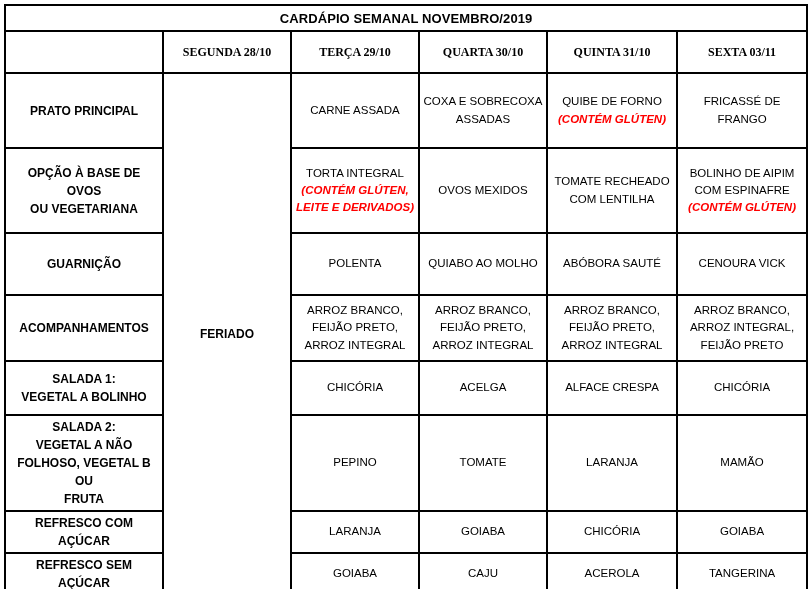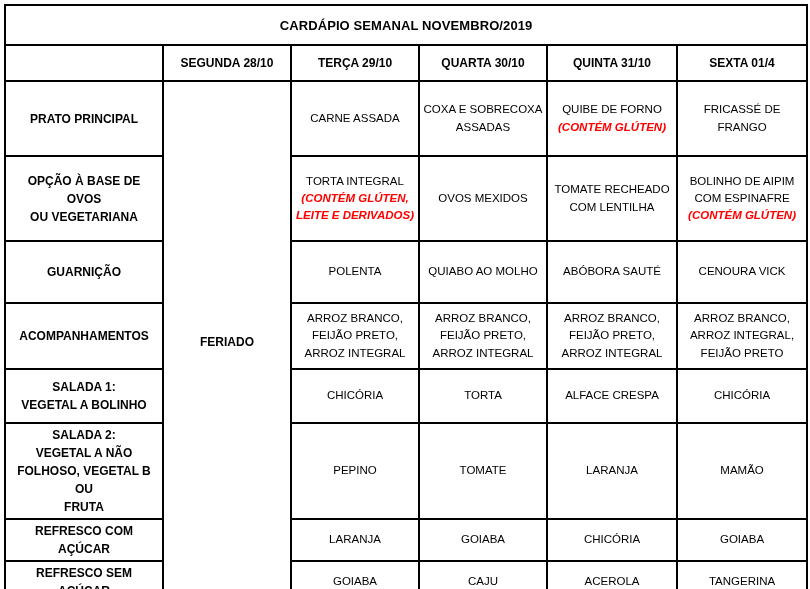--- a/index.html
+++ b/index.html
@@ -51,22 +51,22 @@
     font-size: 11.5px;
     line-height: 1.5;
   }
   .cell-note {
     color: #FF0000;
     font-weight: bold;
     font-style: italic;
   }
   .cell-note:empty { display: none; }
   
-  tr.r-title  { height: 40px; margin-left: 20px; }
-  tr.r-header { height: 36px; }
+  tr.r-title  { height: 26px; margin-left: 20px; }
+  tr.r-header { height: 42px; font-family: Liberation Serif, serif; }
   tr.r1 { height: 75px; }
   tr.r2 { height: 85px; padding-left: 32px; }
   tr.r3 { height: 62px; padding-left: 32px; }
   tr.r4 { height: 66px; }
   tr.r5 { height: 54px; }
   tr.r6 { height: 83px; }
   tr.r7 { height: 40px; }
   tr.r8 { height: 40px; }
 </style>
 </head>
@@ -87,21 +87,21 @@
         <tr class="r-title">
       <td class="title-cell" colspan="6">CARDÁPIO SEMANAL NOVEMBRO/2019</td>
     </tr>
 
     <tr class="r-header">
       <th class="day-cell"></th>
       <th class="day-cell">SEGUNDA 28/10</th>
       <th class="day-cell">TERÇA 29/10</th>
       <th class="day-cell">QUARTA 30/10</th>
       <th class="day-cell">QUINTA 31/10</th>
-      <th class="day-cell">SEXTA 01/4</th>
+      <th class="day-cell">SEXTA 03/11</th>
     </tr>
 
     <tr class="r1">
       <td class="label-cell">PRATO PRINCIPAL</td>
       <td class="holiday-cell" rowspan="8">FERIADO</td>
       <td class="menu-cell"><span class="cell-text">CARNE ASSADA</span></td>
       <td class="menu-cell"><span class="cell-text">COXA E SOBRECOXA
 ASSADAS</span></td>
       <td class="menu-cell"><span class="cell-text">QUIBE DE FORNO</span>
 <span class="cell-note">(CONTÉM GLÚTEN)</span></td>
@@ -144,21 +144,21 @@
 ARROZ INTEGRAL</span></td>
       <td class="menu-cell"><span class="cell-text">ARROZ BRANCO,
 ARROZ INTEGRAL,
 FEIJÃO PRETO</span></td>
     </tr>
 
     <tr class="r5">
       <td class="label-cell">SALADA 1:
 VEGETAL A BOLINHO</td>
       <td class="menu-cell"><span class="cell-text">CHICÓRIA</span></td>
-      <td class="menu-cell"><span class="cell-text">TORTA</span></td>
+      <td class="menu-cell"><span class="cell-text">ACELGA</span></td>
       <td class="menu-cell"><span class="cell-text">ALFACE CRESPA</span></td>
       <td class="menu-cell"><span class="cell-text">CHICÓRIA</span></td>
     </tr>
 
     <tr class="r6">
       <td class="label-cell">SALADA 2:
 VEGETAL A NÃO
 FOLHOSO, VEGETAL B OU
 FRUTA</td>
       <td class="menu-cell"><span class="cell-text">PEPINO</span></td>

